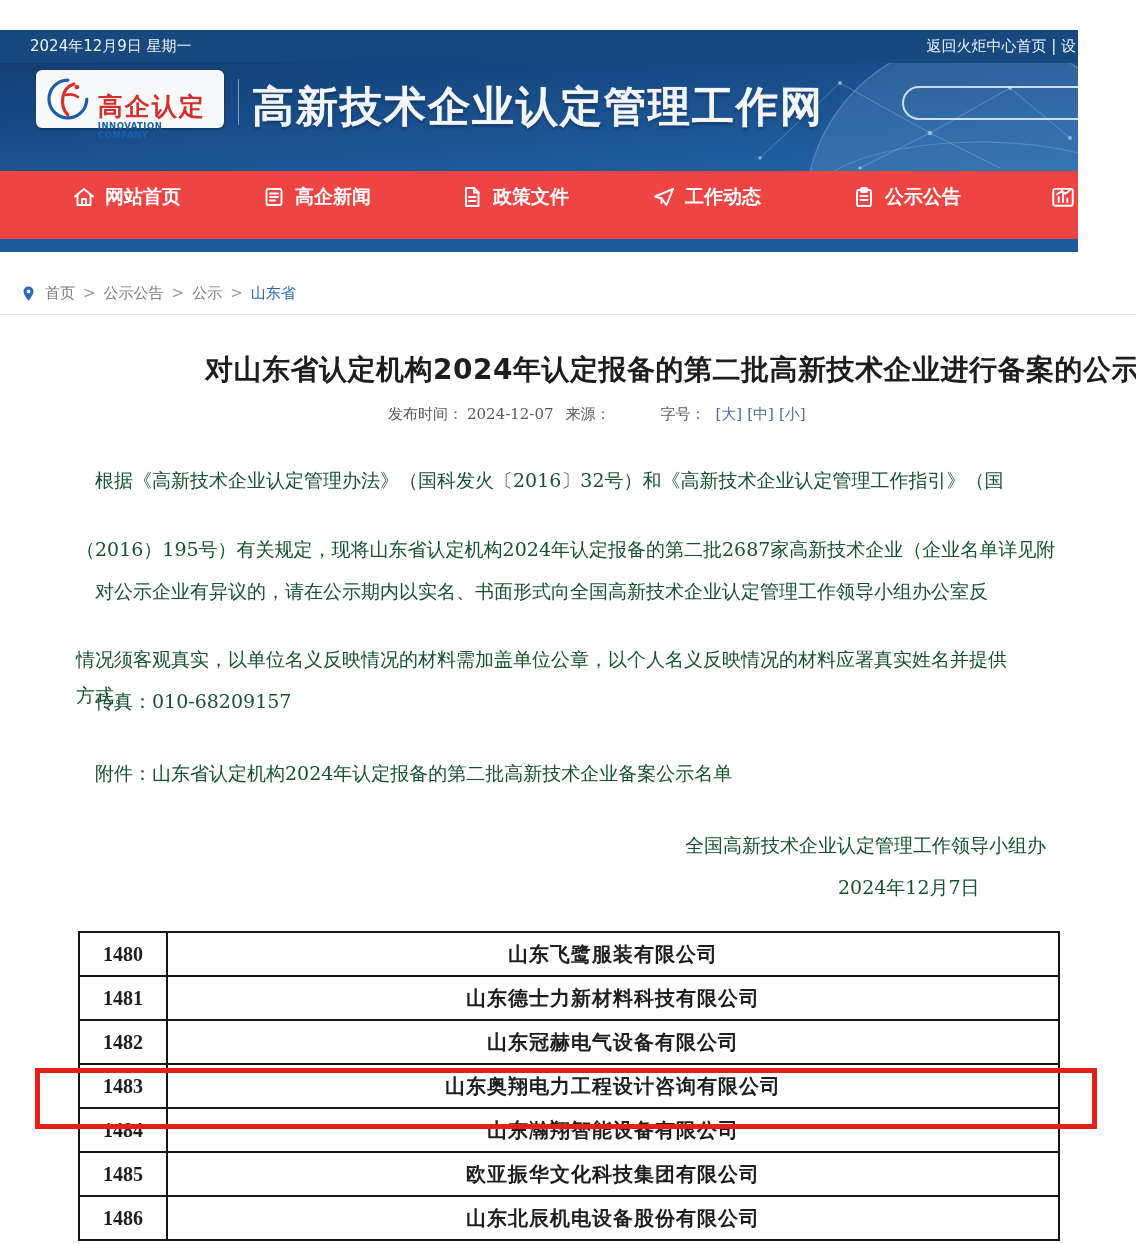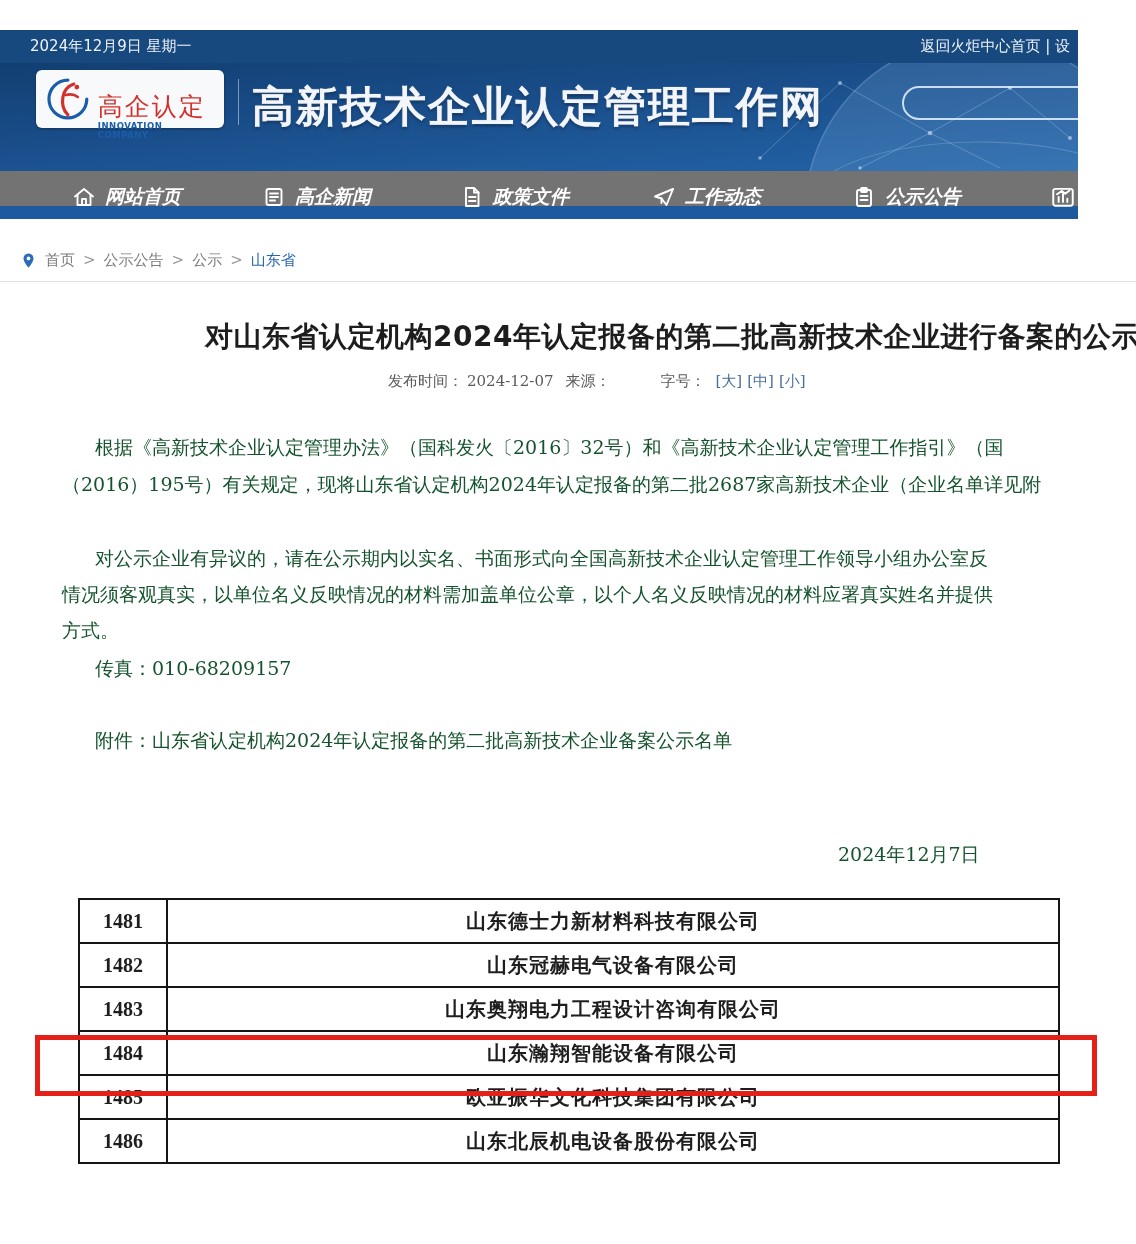--- a/index.html
+++ b/index.html
@@ -7,51 +7,51 @@
   body {
     width:1136px; height:1244px; overflow:hidden; position:relative;
     font-family:"DejaVu Sans", sans-serif;
   }
   .page-inner { width:1078px; margin-top:30px; position:relative; overflow:hidden; }
 
   
   .topbar {
     height:33px; background:#17497f; color:#eef3f9;
     display:flex; align-items:center; justify-content:space-between;
-    padding:0 8px 0 30px; font-size:15px;
+    padding:0 2px 0 30px; font-size:15px;
   }
   .topbar .links { white-space:nowrap;margin-left:45px; }
 
   
   .banner {
     position:relative; height:108px; overflow:hidden;
     background:linear-gradient(175deg,#123f72 0%, #1a4f8c 45%, #2364a8 100%);
   }
   .banner svg.deco { position:absolute; top:0; left:0; }
   .logo-box {
     position:absolute; left:36px; top:7px; width:188px; height:58px;
     background:#f7f9fb; border-radius:6px; display:flex; align-items:center;
     padding:4px 8px; gap:6px; box-shadow:0 1px 3px rgba(0,0,0,0.35);
   }
   .logo-text-col { display:flex; flex-direction:column; line-height:1.05; }
-  .logo-title { color:#d3302c; font-size:25px; font-weight:normal; letter-spacing:2px;margin-top:36px; }
+  .logo-title { color:#d3302c; font-size:25px; font-weight:bold; letter-spacing:2px;margin-top:36px; }
   .logo-sub { color:#1a5dab; font-size:8.5px; font-weight:bold; letter-spacing:0.5px; margin-top:2px; }
   .logo-divider { position:absolute; left:238px; top:16px; width:1px; height:46px; background:rgba(255,255,255,0.45); }
   .site-title {
     position:absolute; left:252px; top:16px; white-space:nowrap;
     font-size:42px; font-weight:bold; letter-spacing:2px; color:#f2f6fb;
     text-shadow:0 2px 3px rgba(10,30,60,0.55), 0 0 1px #ffffff;
   }
   .search-pill {
     position:absolute; left:902px; top:23px; width:300px; height:34px;
     border:2px solid rgba(230,242,255,0.85); border-radius:18px;
   }
 
   
-  .navbar { position:relative; height:35px; background:#737373;font-style:italic; }
+  .navbar { position:relative; height:68px; background:#ef4444; }
   .nav-item {
     position:absolute; top:0; height:52px; display:flex; align-items:center; gap:9px;
     color:#ffffff; font-size:19px; font-weight:bold; white-space:nowrap; cursor:pointer;
   }
   .nav-strip { height:13px; background:#1d5a9e; }
 
   
   .breadcrumb {
     margin-top:28px; padding-left:20px; display:flex; align-items:center; gap:8px;
     font-size:15px; color:#7b7b7b; height:26px;
@@ -64,21 +64,21 @@
   
   .article { position:relative; height:616px; font-family:"DejaVu Serif","Liberation Serif",serif; }
   .aline { position:absolute; white-space:nowrap; color:#14532d; font-size:19px; }
   .art-title {
     position:absolute; left:205px; top:36px; white-space:nowrap;
     font-size:28px; font-weight:bold; color:#1d1d1d;
     font-family:"DejaVu Sans", sans-serif; letter-spacing:0.5px;
   }
   .art-meta { position:absolute; left:388px; top:90px; white-space:nowrap; font-size:15px; color:#5a5a5a; display:flex; gap:4px; }
   .art-meta .size-links { color:#4a6f9b; margin-left:6px; display:flex; gap:5px; }
-  .p-l1 { left:95px; }  .p-l { left:62px; }
+  .p-l1 { left:95px; }  .p-l { left:76px;margin-top:32px; }
   .sig1 { left:685px; } .sig2 { left:838px; }
 
   
   .table-wrap { position:relative; margin-left:78px; width:982px; }
   table.company { border-collapse:collapse; width:982px; table-layout:fixed;
     font-family:"DejaVu Serif","Liberation Serif",serif; }
   table.company td {
     border:2px solid #161616; height:44px; text-align:center; vertical-align:middle;
     font-size:20px; font-weight:bold; color:#1e1e1e;
   }
@@ -232,27 +232,32 @@
   <div class="aline p-l1" style="top:153px">根据《高新技术企业认定管理办法》（国科发火〔2016〕32号）和《高新技术企业认定管理工作指引》（国</div>
   <div class="aline p-l" style="top:190px">（2016）195号）有关规定，现将山东省认定机构2024年认定报备的第二批2687家高新技术企业（企业名单详见附</div>
 
   <div class="aline p-l1" style="top:264px">对公示企业有异议的，请在公示期内以实名、书面形式向全国高新技术企业认定管理工作领导小组办公室反</div>
   <div class="aline p-l" style="top:300px">情况须客观真实，以单位名义反映情况的材料需加盖单位公章，以个人名义反映情况的材料应署真实姓名并提供</div>
   <div class="aline p-l" style="top:336px">方式。</div>
 
   <div class="aline p-l1" style="top:374px">传真：010-68209157</div>
   <div class="aline p-l1" style="top:446px">附件：山东省认定机构2024年认定报备的第二批高新技术企业备案公示名单</div>
 
+  <div class="aline sig1" style="top:518px">全国高新技术企业认定管理工作领导小组办</div>
   <div class="aline sig2" style="top:560px">2024年12月7日</div>
 </div>
 
 <div class="table-wrap">
   <table class="company">
     <tbody>
       <tr>
+        <td class="no-cell">1480</td>
+        <td class="name-cell">山东飞鹭服装有限公司</td>
+      </tr>
+      <tr>
         <td class="no-cell">1481</td>
         <td class="name-cell">山东德士力新材料科技有限公司</td>
       </tr>
       <tr>
         <td class="no-cell">1482</td>
         <td class="name-cell">山东冠赫电气设备有限公司</td>
       </tr>
       <tr>
         <td class="no-cell">1483</td>
         <td class="name-cell">山东奥翔电力工程设计咨询有限公司</td>

